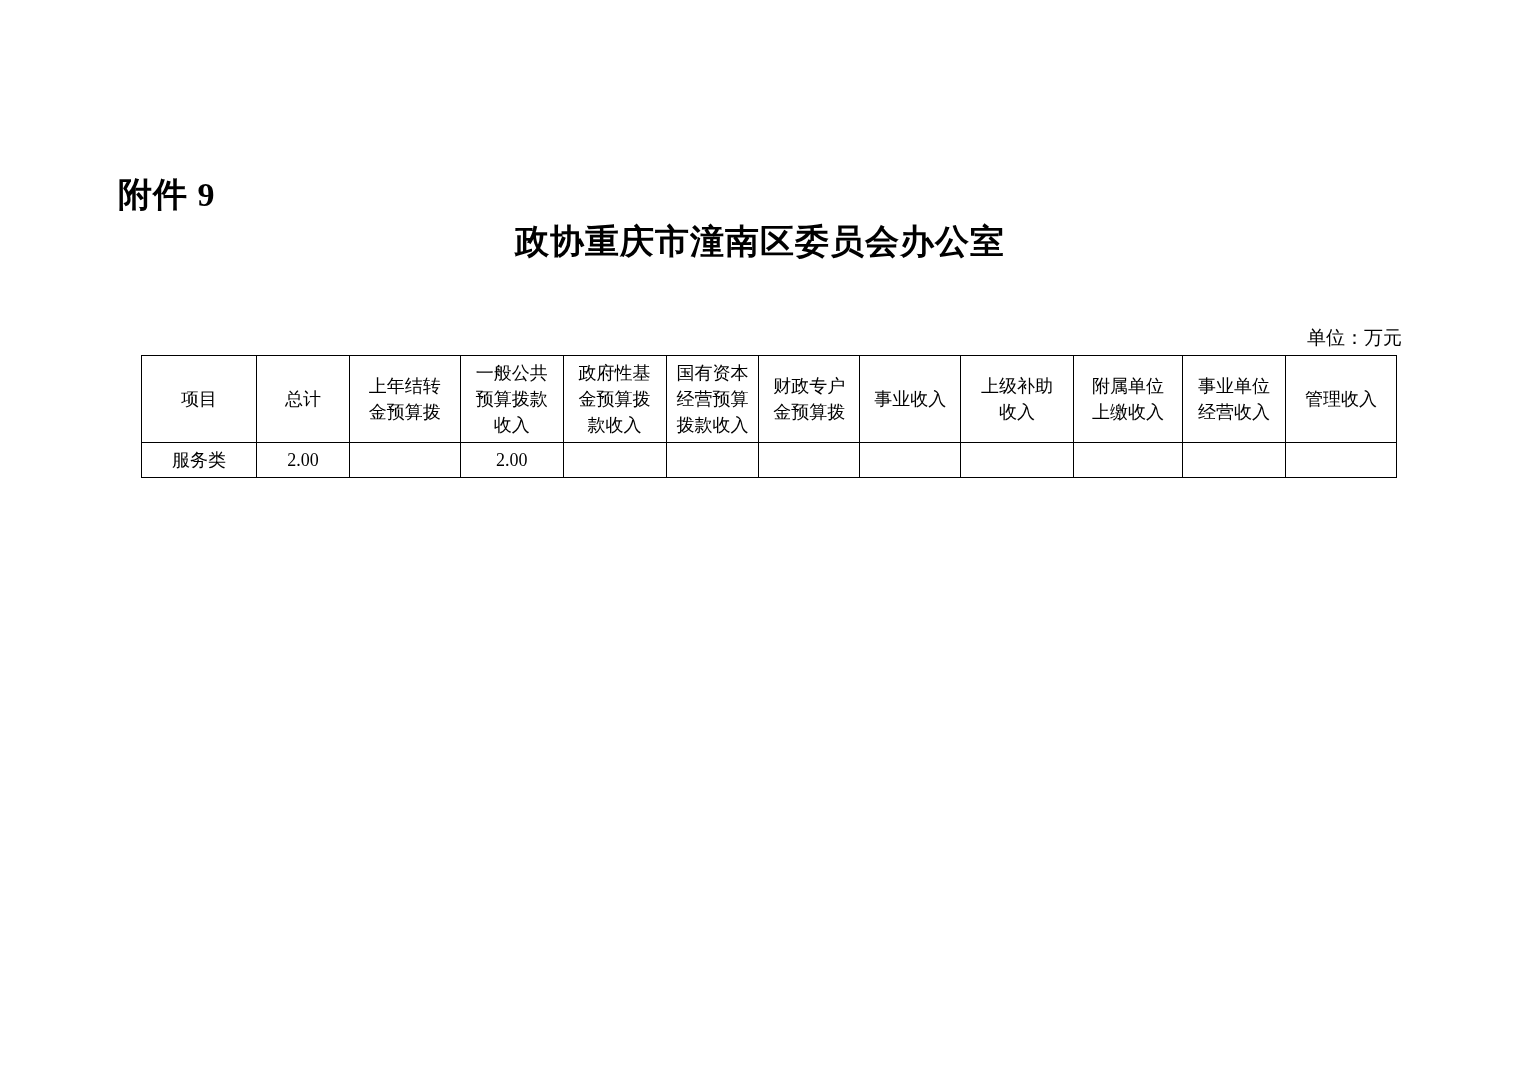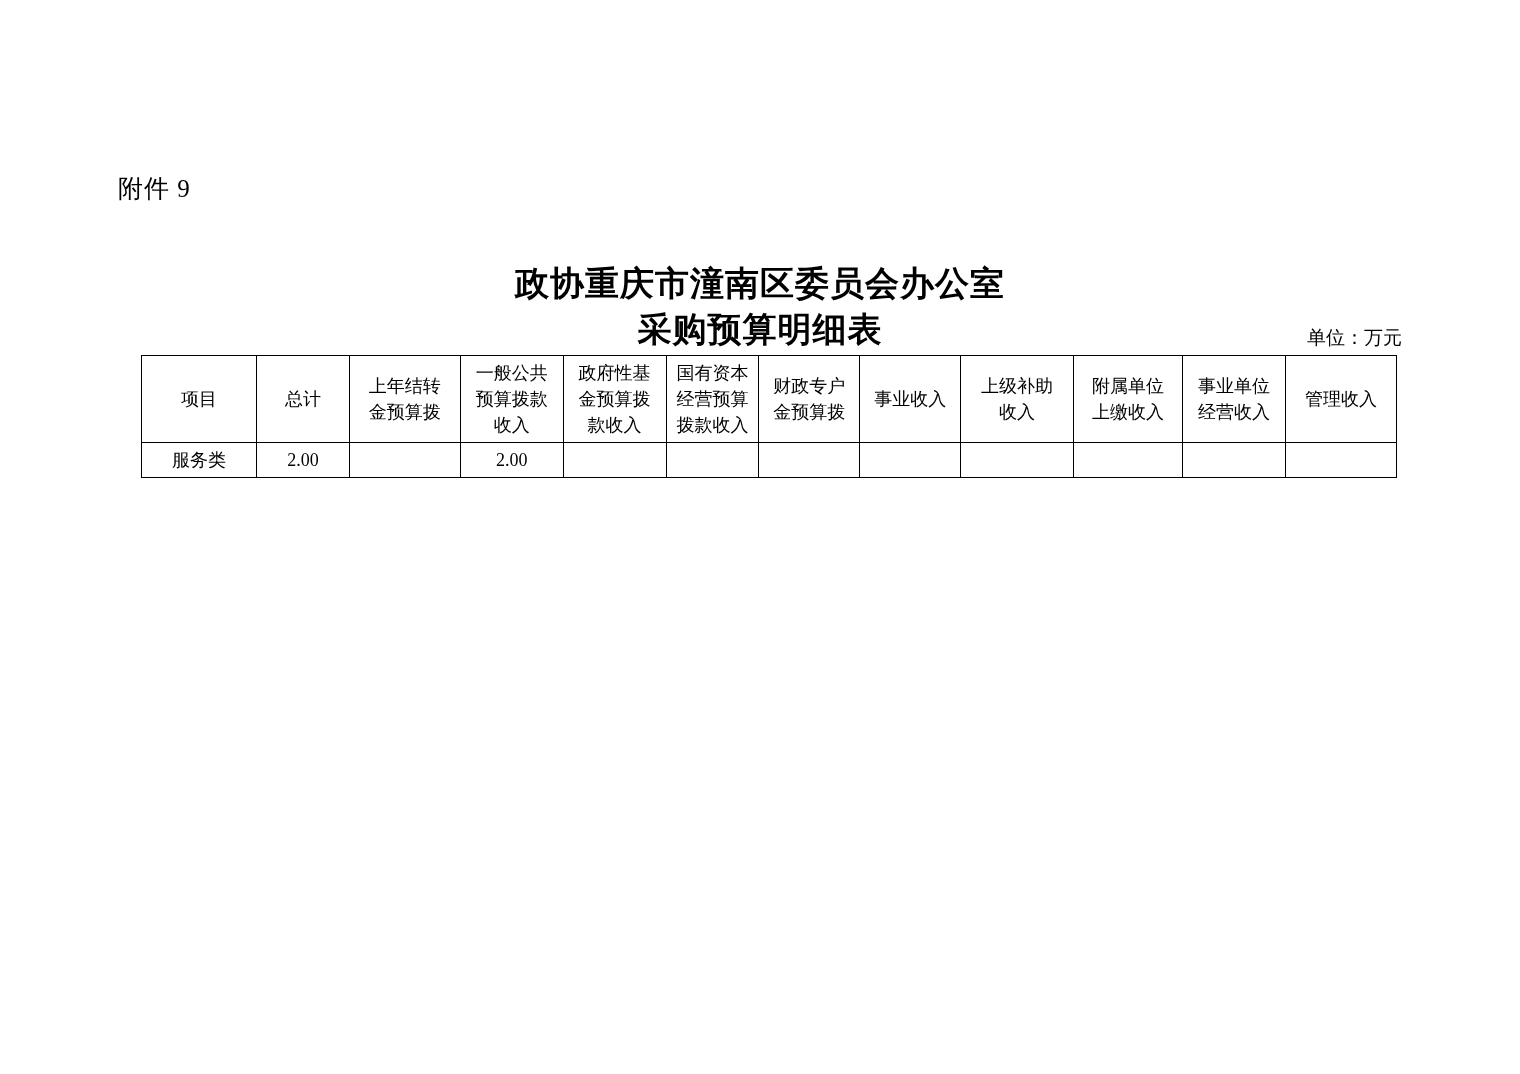--- a/index.html
+++ b/index.html
@@ -18,37 +18,36 @@
   .page {
     position: relative;
     width: 1520px;
     height: 1074px;
     box-sizing: border-box;
   }
   .attachment-label {
     position: absolute;
     left: 118px;
     top: 172px;
-    font-size: 25px;
-    font-weight: normal;
+    font-size: 34px;
+    font-weight: bold;
     letter-spacing: 1px;
     font-family: "Liberation Serif", "DejaVu Serif", serif;
   }
   .doc-title {
     position: absolute;
     left: 0;
     top: 218px;
     width: 1520px;
     text-align: center;
     font-size: 34px;
     font-weight: bold;
     line-height: 46px;
     letter-spacing: 1px;
     font-family: "DejaVu Serif", "Liberation Serif", serif;
-    margin-top: 42px;
   }
   .doc-title .line1 { display: block; }
   .doc-title .line2 { display: block; }
   .unit-label {
     position: absolute;
     right: 118px;
     top: 325px;
     font-size: 19px;
     font-family: "Liberation Serif", "DejaVu Serif", serif;
   }
@@ -100,21 +99,20 @@
 </style>
 </head>
 <body>
 
 <div class="page">
 
   <div class="attachment-label">附件 9</div>
 
   <div class="doc-title">
     <span class="line1">政协重庆市潼南区委员会办公室</span>
-    <span class="line2">采购预算明细表</span>
   </div>
 
   <div class="unit-label">单位：万元</div>
 
   <table class="budget">
     <colgroup>
       <col class="c0">
         <col class="c1">
         <col class="c2">
         <col class="c3">

